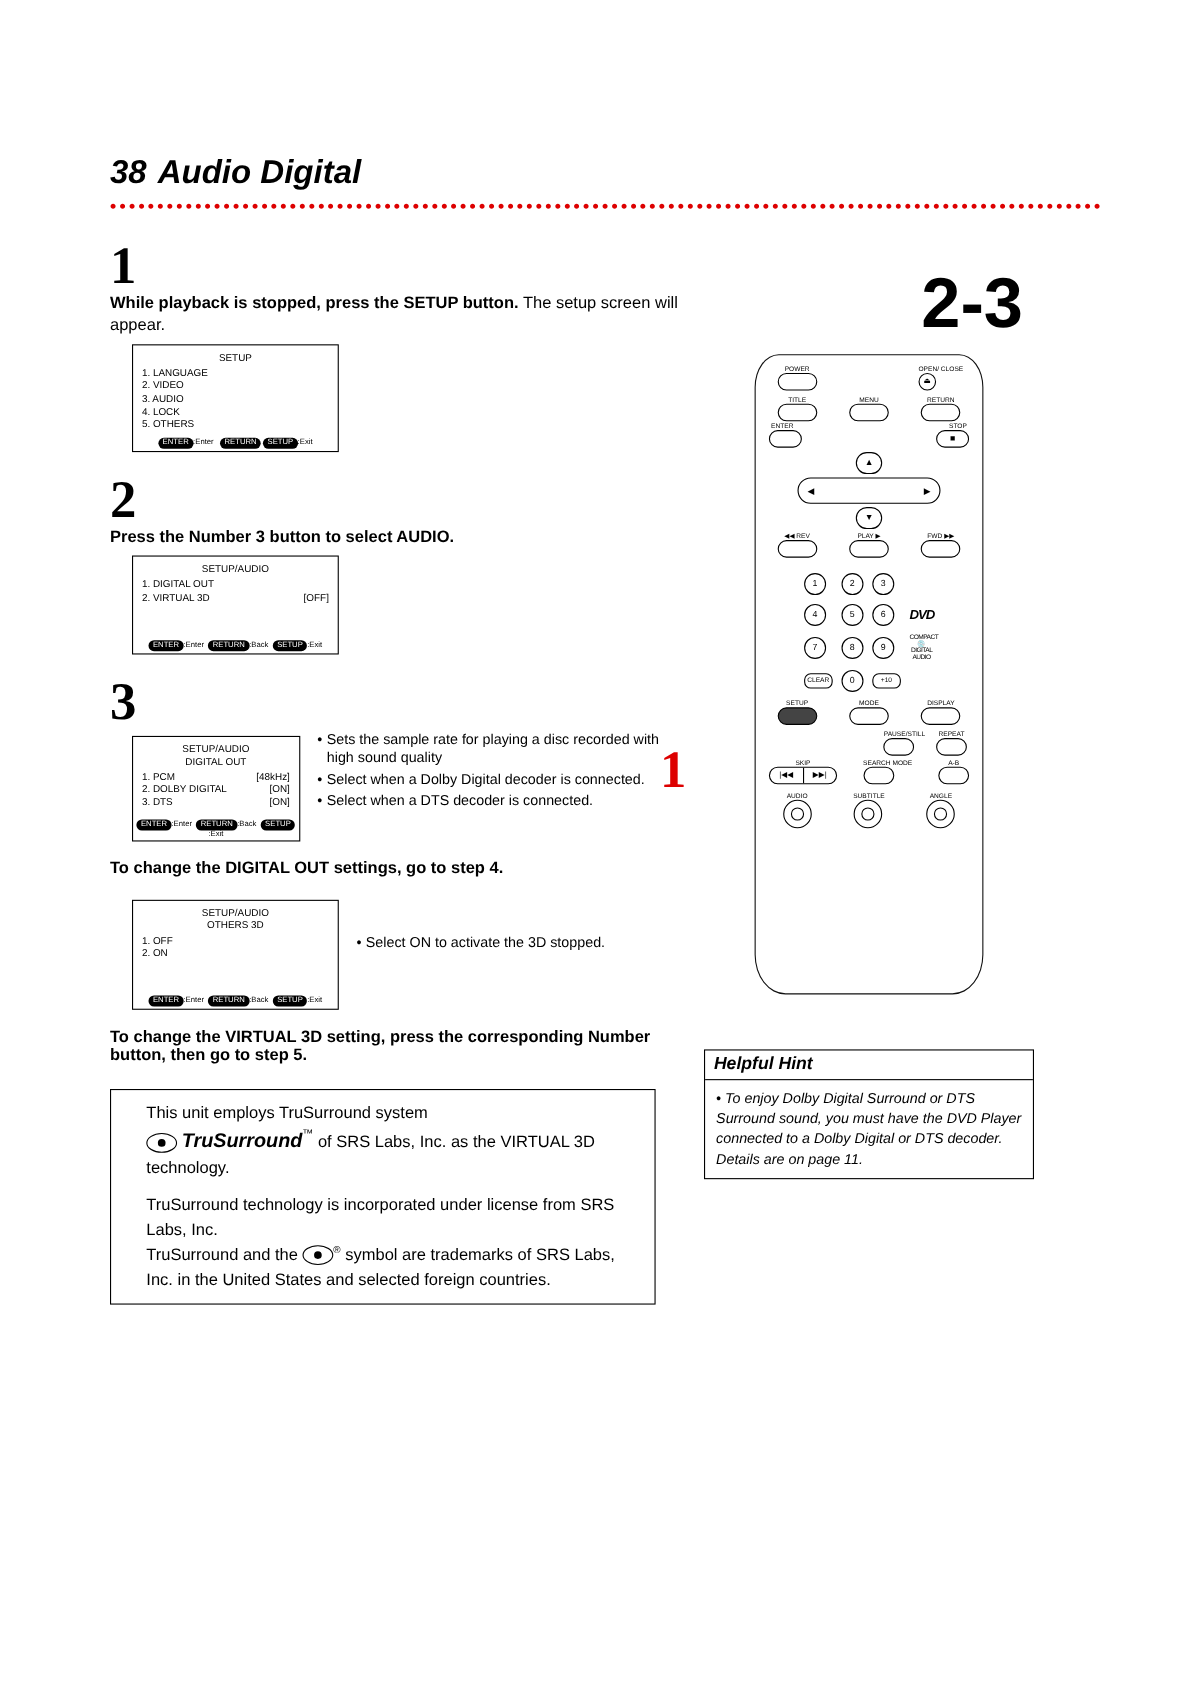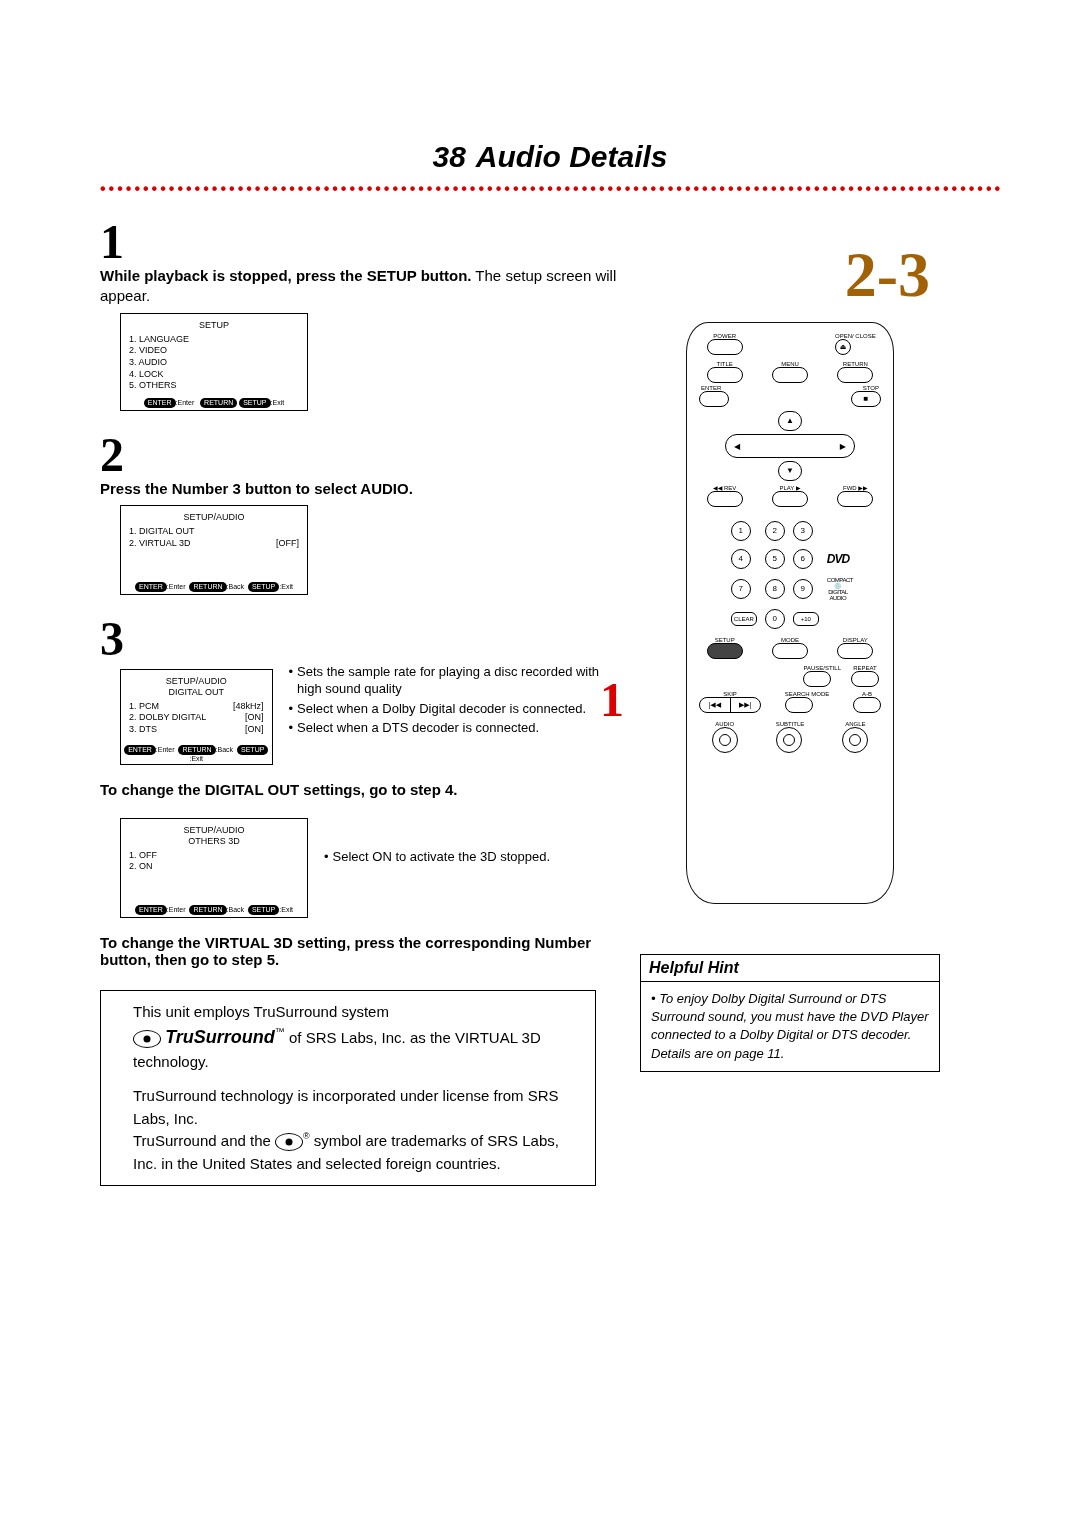--- a/index.html
+++ b/index.html
@@ -14,21 +14,20 @@
     padding: 140px 80px 60px 100px;
     position: relative;
   }
   .title-row {
     display: flex;
     align-items: baseline;
     gap: 10px;
     font-style: italic;
     font-weight: bold;
     font-size: 30px;
-    justify-content: center;
   }
   .title-row .num {
     font-size: 30px;
   }
   .dots {
     color: #d00;
     letter-spacing: 3px;
     font-weight: bold;
     font-size: 16px;
     white-space: nowrap;
@@ -92,22 +91,22 @@
     background: #000;
     color: #fff;
     border-radius: 6px;
     padding: 0 4px;
     font-size: 7px;
     line-height: 10px;
   }
   .bignum {
     font-size: 64px;
     font-weight: bold;
-    color: #a16207;
-    font-family: Liberation Serif, serif;
+    color: #000000;
+    font-family: Liberation Sans, sans-serif;
   }
   .callouts {
     font-size: 13px;
     line-height: 1.35;
     margin-left: 8px;
   }
   .callouts .item {
     display: flex;
     gap: 4px;
     margin-bottom: 2px;
@@ -284,21 +283,21 @@
     line-height: 1.4;
   }
   .flexrow { display:flex; align-items:flex-start; gap:8px; }
 </style>
 </head>
 <body>
 
 <div class="page">
   <div class="title-row">
     <span class="num">38</span>
-    <span>Audio Details</span>
+    <span>Audio Digital</span>
   </div>
   <div class="dots">••••••••••••••••••••••••••••••••••••••••••••••••••••••••••••••••••••••••••••••••••••••••••••••••••••••••••••••••••••••••••••••••••••••</div>
 
   <div class="content">
 
     <div class="left">
 
       <div class="stepnum">1</div>
       <div class="steptext">
         <b>While playback is stopped, press the SETUP button.</b><span> The setup screen will appear.</span>

